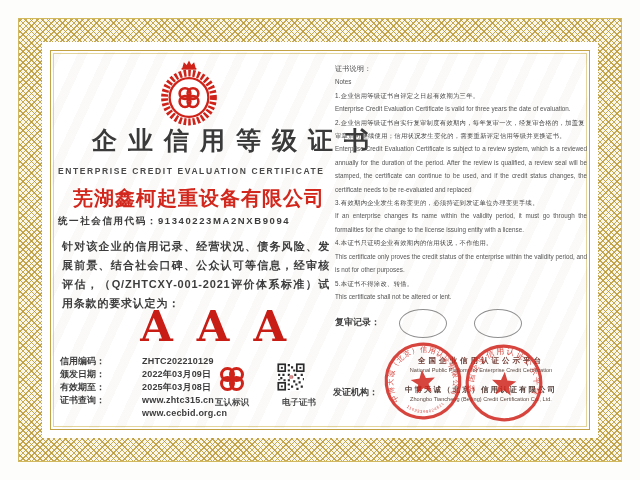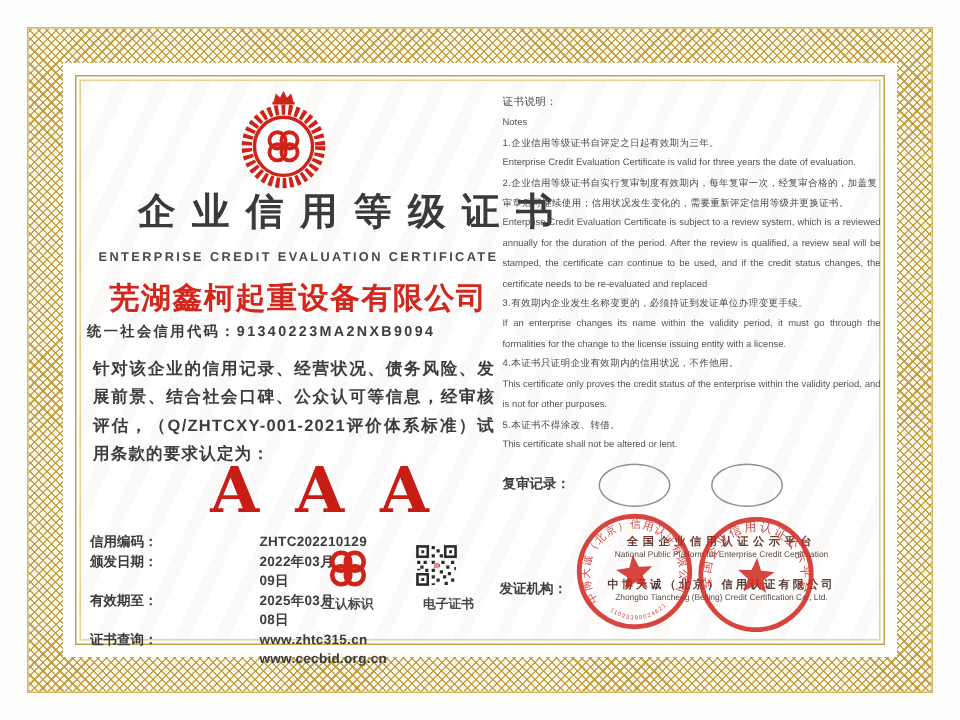--- a/index.html
+++ b/index.html
@@ -14,33 +14,33 @@
   .band-hole{position:absolute;inset:42px;background:#fff;}
   .frame{position:absolute;inset:50px;border:1.5px solid #c2a245;}
   .frame-inner{position:absolute;inset:2px;border:1px solid #e3d49c;}
   .texture{position:absolute;inset:52px;
         background:repeating-linear-gradient(115deg, rgba(150,130,110,.045) 0 9px, transparent 9px 24px);}
   
   .emblem{position:absolute;left:160px;top:60px;width:58px;height:66px;}
   .cert-title{position:absolute;left:56px;top:124px;width:286px;text-align:center;
         font-family:Liberation Serif, serif;font-weight:bold;font-size:25px;
         letter-spacing:11px;color:#3a3a3a;white-space:nowrap;margin-left:36px;}
-  .cert-subtitle{position:absolute;left:58px;top:166px;width:282px;text-align:center;
+  .cert-subtitle{position:absolute;left:58px;top:166px;width:282px;
         font-size:8.5px;font-weight:bold;letter-spacing:1.6px;color:#4a4a4a;white-space:nowrap;}
   .company{position:absolute;left:58px;top:185px;width:282px;text-align:center;
         font-size:20px;font-weight:bold;color:#d2271c;letter-spacing:1px;white-space:nowrap;}
   .code-line{position:absolute;left:58px;top:215px;width:282px;
         font-size:9.5px;font-weight:bold;letter-spacing:1.6px;color:#3c3c3c;white-space:nowrap;}
   .body-par{position:absolute;left:62px;top:237px;width:268px;font-size:11px;line-height:19px;
         font-weight:bold;color:#3d3d3d;text-align:justify;letter-spacing:.8px;}
   .rating{position:absolute;left:60px;top:302px;width:250px;text-align:right;
         font-family:"DejaVu Serif","Liberation Serif",serif;font-size:42px;font-weight:bold;
         color:#c81d15;letter-spacing:24px;text-indent:24px;}
   .info-block{position:absolute;left:60px;top:355px;width:170px;font-size:9px;line-height:13px;}
-  .info-row{display:flex;gap:31px;}
+  .info-row{display:flex;}
   .info-row .lbl{font-weight:bold;color:#3c3c3c;width:54px;flex:0 0 54px;}
   .info-row .val{color:#3c3c3c;font-weight:bold;letter-spacing:.2px;margin-left:28px;}
   .mutual{position:absolute;left:217px;top:364px;width:30px;height:30px;}
   .mutual-lbl{position:absolute;left:207px;top:397px;width:50px;text-align:center;font-size:8.5px;
         font-weight:bold;color:#4a4a4a;}
   .qr{position:absolute;left:277px;top:363px;width:28px;height:28px;}
   .qr-lbl{position:absolute;left:266px;top:397px;width:50px;text-align:right;font-size:8.5px;
         font-weight:bold;color:#4a4a4a;}
   
   .notes{position:absolute;left:335px;top:62px;width:252px;font-size:6.3px;line-height:13.4px;

